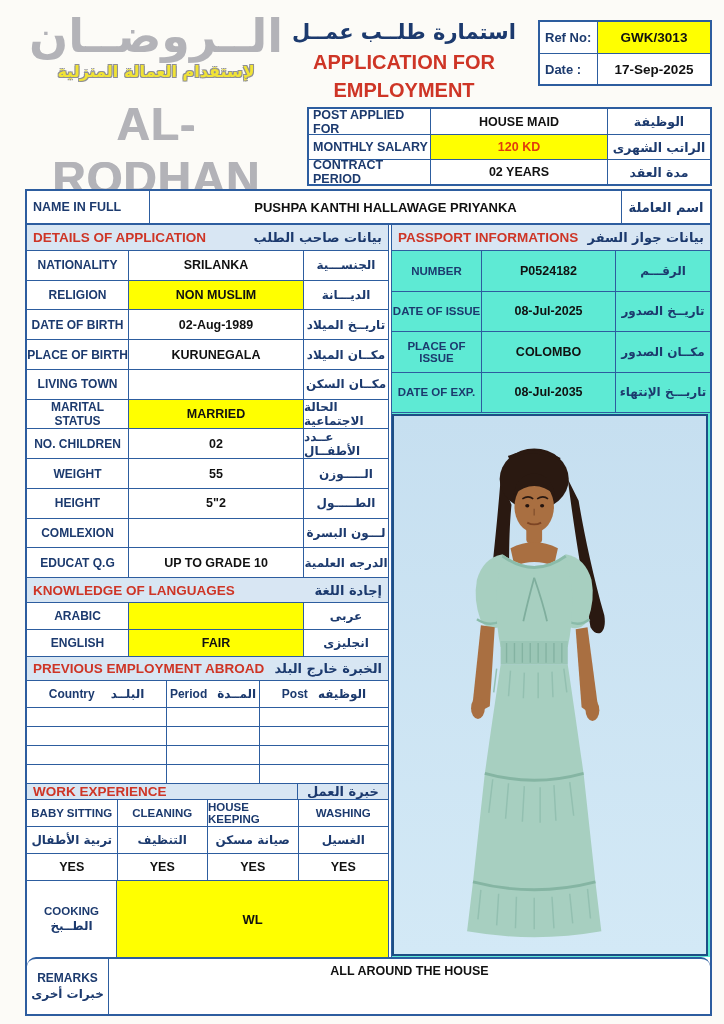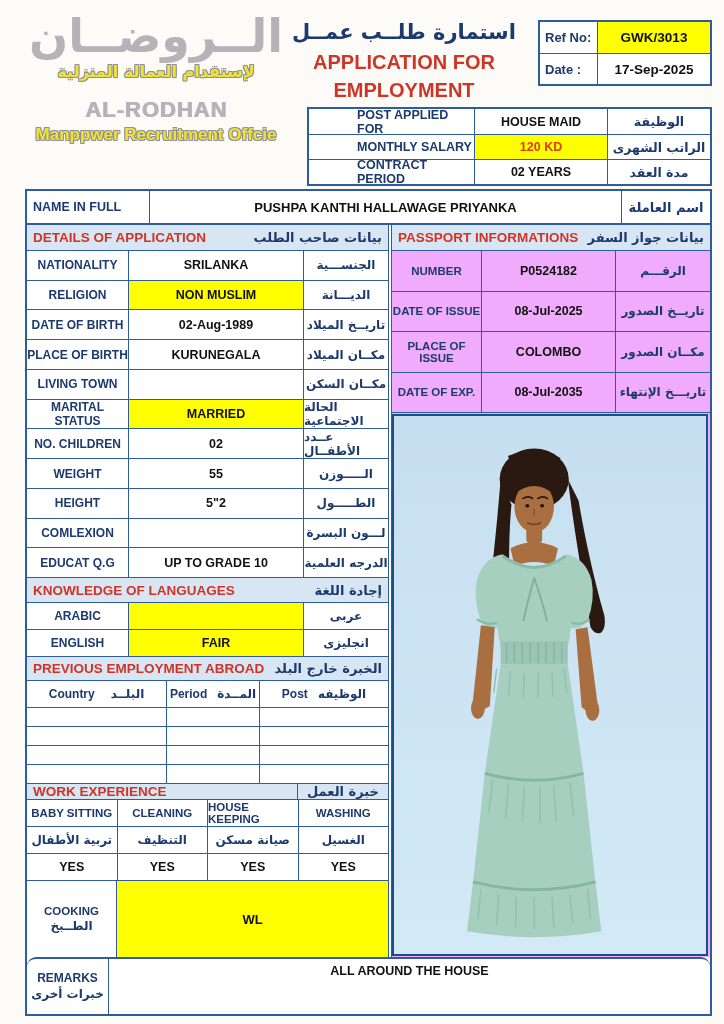--- a/index.html
+++ b/index.html
@@ -9,62 +9,62 @@
     background: #fcfbf7; overflow: hidden; margin: 0 auto;
     font-family: "Liberation Sans", "DejaVu Sans", sans-serif;
   }
   .abs { position: absolute; }
 
   
   .logo { left: 22px; top: 12px; width: 268px; text-align: center; }
   .logo-ar1 { font-family:"DejaVu Sans",sans-serif; font-size: 46px; font-weight: bold; color: #b3b3b8; line-height: 1.05; }
   .logo-ar2 { font-family:"DejaVu Sans",sans-serif; font-size: 16px; font-weight: bold; color: #f1e335;
     text-shadow: 1px 1px 0 #8f8f94, -1px -1px 0 #8f8f94, 1px -1px 0 #8f8f94, -1px 1px 0 #8f8f94; margin-top: 2px; }
-  .logo-en { font-size: 22px; font-weight: 900; color: #b3b3b8; letter-spacing: 1px; margin-top: 16px;
+  .logo-en { font-size: 46px; font-weight: 900; color: #b3b3b8; letter-spacing: 1px; margin-top: 16px;
     text-shadow: 1px 0 0 #b3b3b8; }
   .logo-sub { font-size: 17px; font-weight: 800; color: #f1e335; margin-top: 2px;
     text-shadow: 1px 1px 0 #8f8f94, -1px -1px 0 #8f8f94, 1px -1px 0 #8f8f94, -1px 1px 0 #8f8f94; }
 
   .title-block { left: 288px; top: 20px; width: 232px; text-align: center; }
   .title-ar { font-family:"DejaVu Sans",sans-serif; font-size: 21px; font-weight: bold; color: #1c3a6e; }
   .title-en { font-size: 20px; font-weight: 800; color: #ce3526; line-height: 1.4; margin-top: 4px; }
 
   .ref-box { left: 538px; top: 20px; width: 174px; border: 2px solid #2d5d9f; background: #fff; }
   .ref-row { display: flex; height: 31px; }
   .ref-row + .ref-row { border-top: 1.5px solid #2d5d9f; }
   .ref-label { width: 57px; padding-left: 5px; color: #1c3a6e; font-weight: bold; font-size: 13px; display: flex; align-items: center; }
   .ref-value { flex: 1; border-left: 1.5px solid #2d5d9f; font-weight: bold; font-size: 13.5px; color: #111;
     display: flex; align-items: center; justify-content: center; }
   .hl-yellow { background: #ffff00; }
 
   
   .post-table { left: 307px; top: 107px; width: 405px; border: 2px solid #2d5d9f; background: #fff; }
   .post-row { display: flex; height: 25px; }
   .post-row + .post-row { border-top: 1.5px solid #2d5d9f; }
-  .post-label { width: 121px; color: #1c3a6e; font-weight: bold; font-size: 12.5px; display: flex; align-items: center; padding-left: 4px; margin-left: 44px; }
+  .post-label { width: 121px; color: #1c3a6e; font-weight: bold; font-size: 12.5px; display: flex; align-items: center; padding-left: 4px; }
   .post-value { flex: 1; border-left: 1.5px solid #2d5d9f; border-right: 1.5px solid #2d5d9f;
     font-weight: bold; font-size: 12.5px; color: #111; display: flex; align-items: center; justify-content: center; }
   .post-value.salary { color: #e23c0c; }
   .post-arabic { width: 102px; color: #1c3a6e; font-weight: bold; font-size: 12.5px; font-family:"DejaVu Sans",sans-serif;
     display: flex; align-items: center; justify-content: center; }
 
   
   .main { left: 25px; top: 189px; width: 687px; height: 827px; border: 2.5px solid #2d5d9f;
     background: #fff; display: flex; flex-direction: column; }
 
   .name-row { display: flex; height: 34px; flex: none; border-bottom: 2px solid #2d5d9f; }
   .nr-label { width: 122px; display:flex; align-items:center; padding-left:6px; color:#1c3a6e; font-weight:bold; font-size:12.5px; }
   .nr-value { flex:1; border-left:1.5px solid #2d5d9f; border-right:1.5px solid #2d5d9f; display:flex; align-items:center;
     justify-content:center; font-weight:bold; font-size:13px; color:#111; }
   .nr-arabic { width:88px; display:flex; align-items:center; justify-content:center; color:#1c3a6e; font-weight:bold;
     font-size:13px; font-family:"DejaVu Sans",sans-serif; }
 
   .columns { display:flex; flex:1; min-height:0; }
   .col-left { width:362px; flex:none; border-right:1.5px solid #2d5d9f; display:flex; flex-direction:column; background:#fff; }
-  .col-right { flex:1; display:flex; flex-direction:column; border-left:1.5px solid #2d5d9f; margin-left:2px; background:#f0abfc; }
+  .col-right { flex:1; display:flex; flex-direction:column; border-left:1.5px solid #2d5d9f; margin-left:2px; background:#5eead4; }
 
   .sec-head { flex:none; background:#d8e6f3; border-bottom:1.5px solid #2d5d9f; display:flex; align-items:center;
     justify-content:space-between; padding:0 6px; }
   .sec-title { color:#ce3526; font-weight:800; font-size:13.5px; }
   .sec-ar { color:#1c3a6e; font-weight:bold; font-size:13px; font-family:"DejaVu Sans",sans-serif; }
 
   .details-rows { height:327px; flex:none; display:flex; flex-direction:column; }
   .drow { flex:1; display:flex; border-bottom:1.5px solid #2d5d9f; }
   .d-label { width:102px; border-right:1.5px solid #2d5d9f; display:flex; align-items:center; justify-content:center;
     color:#1c3a6e; font-weight:bold; font-size:12px; text-align:center; }

